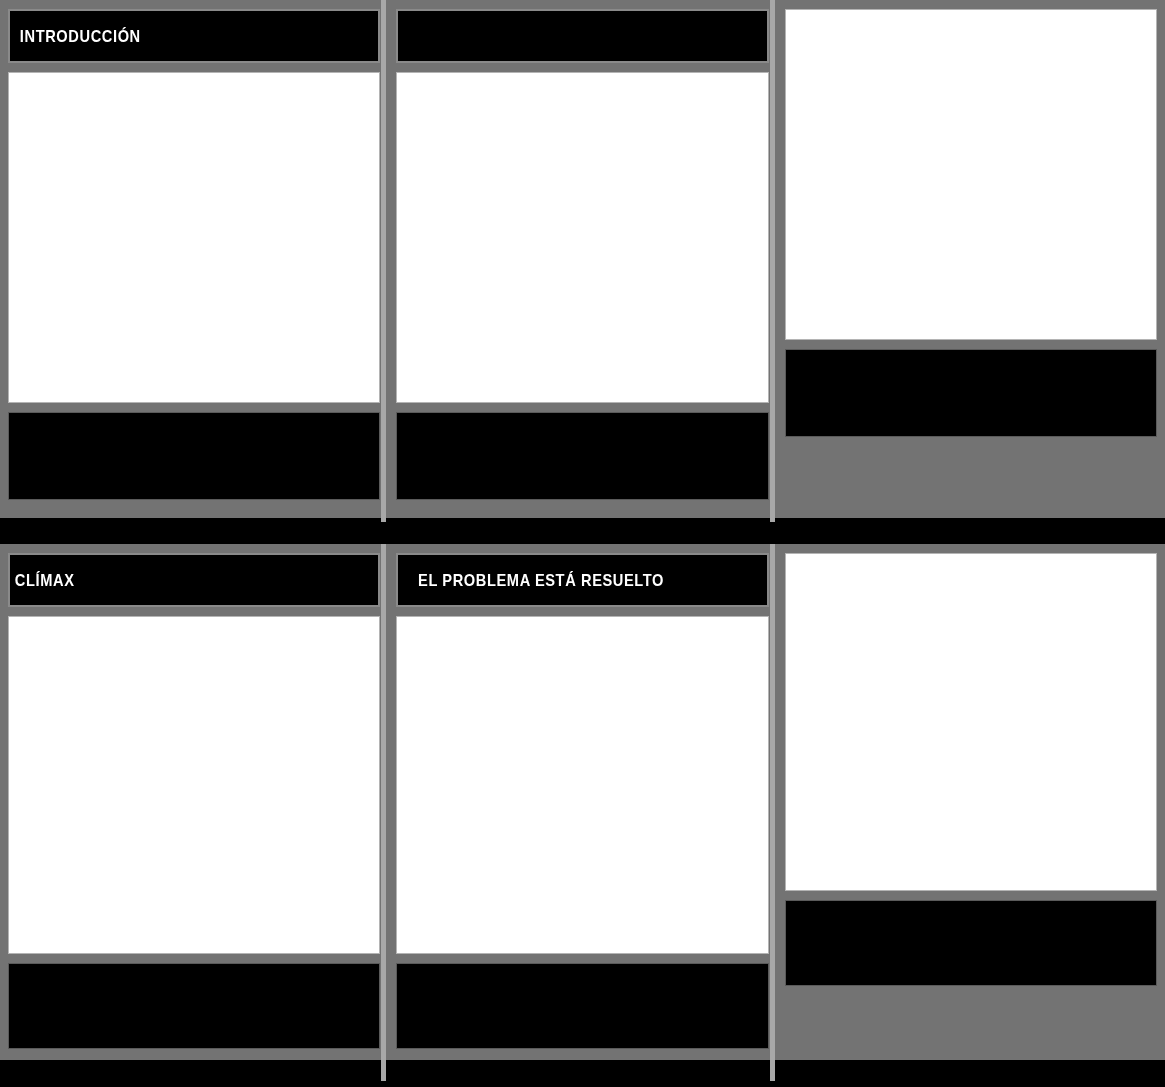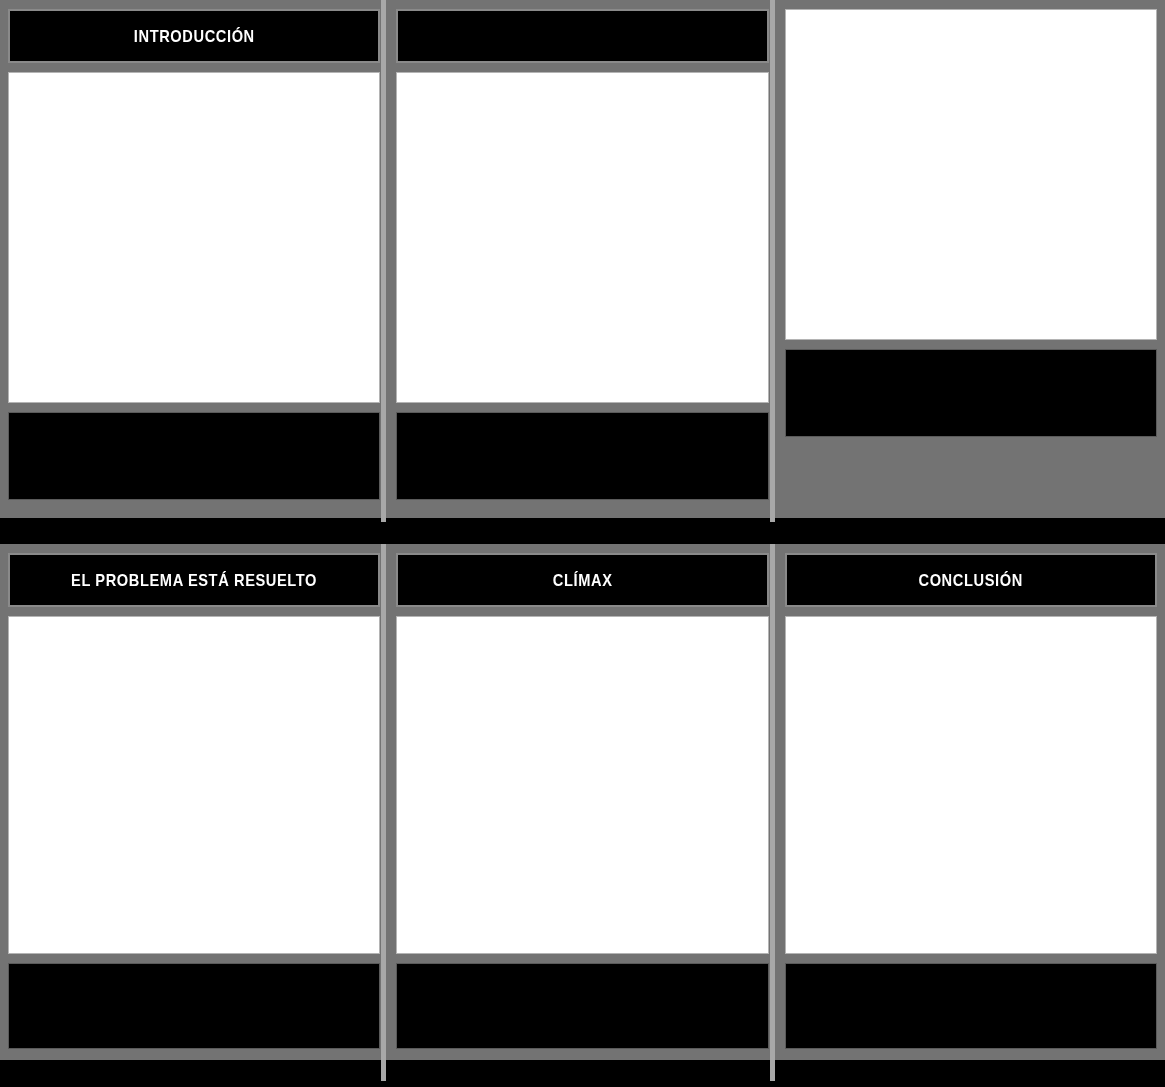--- a/index.html
+++ b/index.html
@@ -79,21 +79,20 @@
 
   
   .panel-title {
     position: relative;
     height: 54px;
     margin-top: 9px;
     background: #000000;
     border: 2px solid #8a8a8a;
     display: flex;
     align-items: center;
-    justify-content: center;
     flex: 0 0 auto;
     z-index: 2;
   }
 
   .panel-title-text {
     color: #ffffff;
     font-family: "Liberation Sans", sans-serif;
     font-size: 17px;
     font-weight: bold;
     letter-spacing: 0.7px;
@@ -194,38 +193,35 @@
   <div class="board-row row-2">
     <div class="row-frame"></div>
 
     <div class="col-sep sep-1"></div>
     <div class="col-sep sep-2"></div>
 
     <div class="cells">
 
       <div class="cell">
         <div class="panel-title">
+          <span class="panel-title-text">CLÍMAX</span>
+        </div>
+        <div class="panel-art"></div>
+        <div class="panel-caption"></div>
+      </div>
+
+      <div class="cell">
+        <div class="panel-title">
           <span class="panel-title-text">EL PROBLEMA ESTÁ RESUELTO</span>
         </div>
         <div class="panel-art"></div>
         <div class="panel-caption"></div>
       </div>
 
       <div class="cell">
-        <div class="panel-title">
-          <span class="panel-title-text">CLÍMAX</span>
-        </div>
-        <div class="panel-art"></div>
-        <div class="panel-caption"></div>
-      </div>
-
-      <div class="cell">
-        <div class="panel-title">
-          <span class="panel-title-text">CONCLUSIÓN</span>
-        </div>
         <div class="panel-art"></div>
         <div class="panel-caption"></div>
       </div>
 
     </div>
   </div>
 
   <div class="board-footer"></div>
 
 </div>

